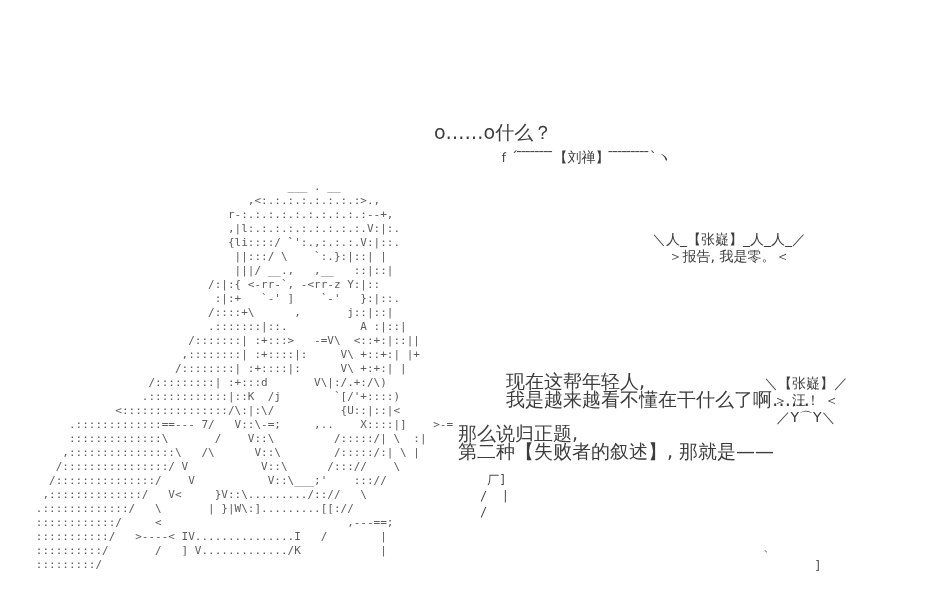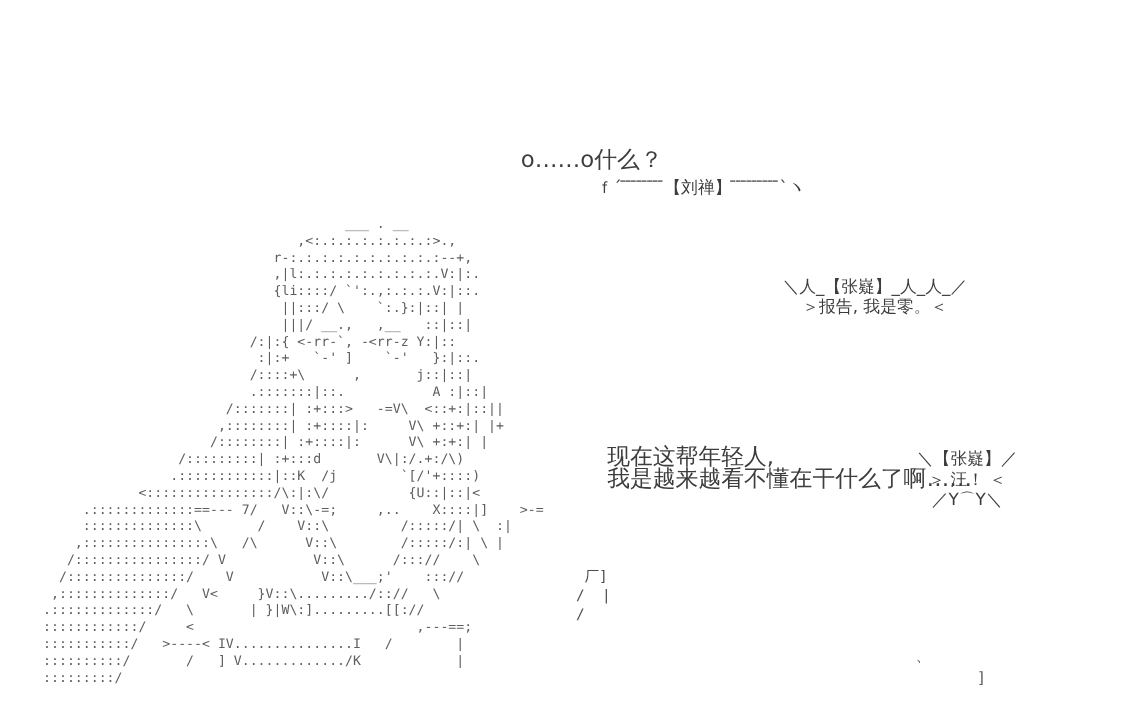--- a/index.html
+++ b/index.html
@@ -79,20 +79,22 @@
 
   <div class="bubble b4">
     <div class="bline">＼【张嶷】／</div>
     <div class="bline">＞ 汪！ ＜</div>
     <div class="bline">／Y⌒Y＼</div>
   </div>
 
   <div class="dlg narr narr1">现在这帮年轻人,
 我是越来越看不懂在干什么了啊……</div>
 
+  <div class="dlg narr narr2">那么说归正题,
+第二种【失败者的叙述】, 那就是——</div>
 
   <pre class="aa hand-aa"> 厂]
 /  |
 /</pre>
 
   <span class="stray s1">、</span>
   <span class="stray s2">]</span>
 
 </div>
 

